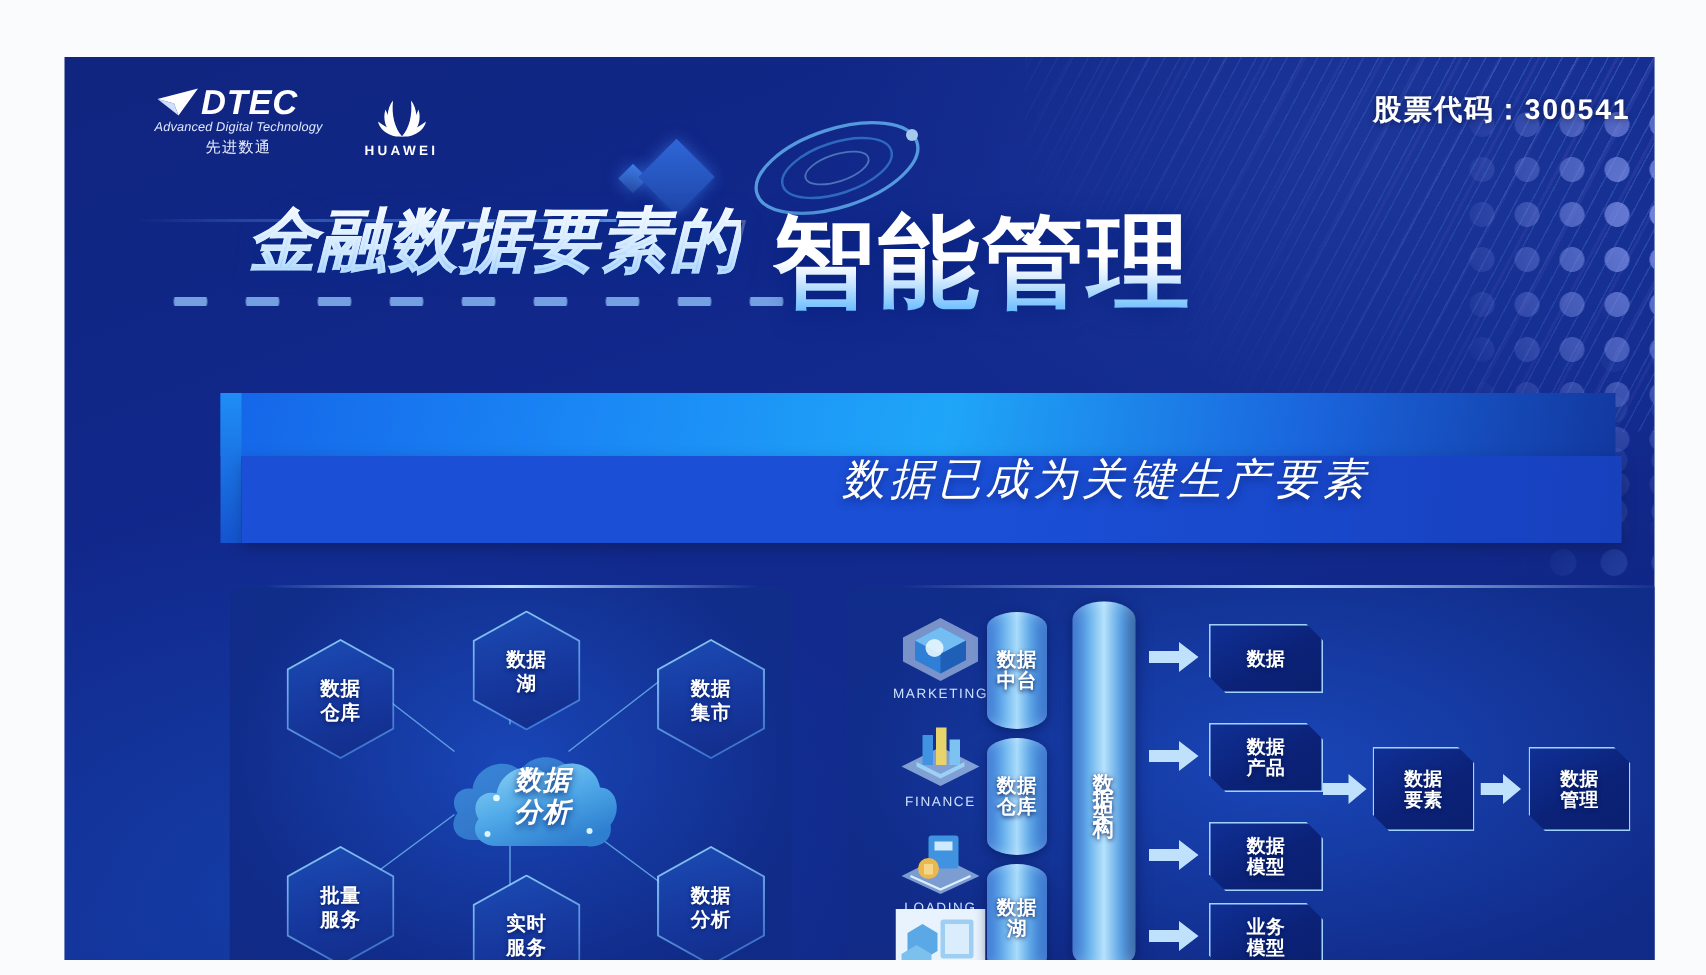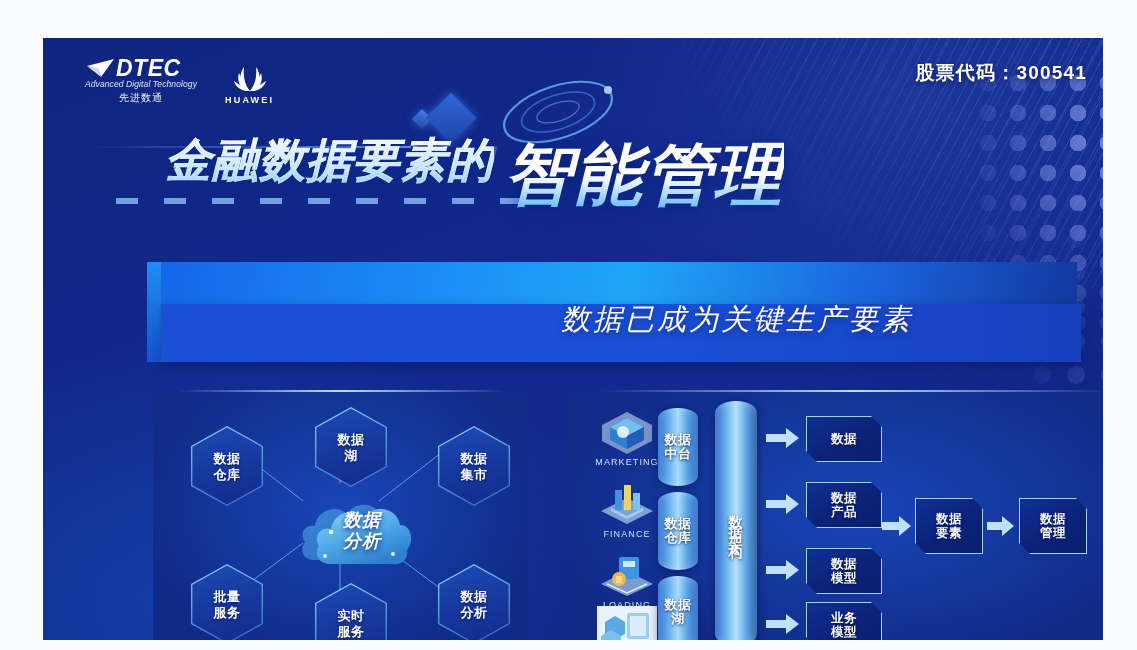--- a/index.html
+++ b/index.html
@@ -59,21 +59,21 @@
     background:linear-gradient(90deg,rgba(90,160,255,0),rgba(120,190,255,.9));
     pointer-events:none;
   }
   .dotrow{
     position:absolute;left:60px;top:160px;width:420px;height:6px;
     background-image:radial-gradient(circle, rgba(150,200,255,.75) 45%, rgba(0,0,0,0) 47%);
     background-size:48px 6px;pointer-events:none;
   }
 
   
-  .logos{position:absolute;left:42px;top:20px;display:flex;align-items:flex-end;gap:28px;}
+  .logos{position:absolute;left:60px;top:20px;display:flex;align-items:flex-end;gap:28px;}
   .dtec{position:relative;text-align:center;}
   .dtec-row{display:flex;align-items:center;gap:1px;}
   .dtec-mark{width:30px;height:20px;}
   .dtec-word{
     color:#fff;font-weight:700;font-style:italic;font-size:23px;
     letter-spacing:.5px;line-height:20px;
   }
   .dtec-sub{
     color:#dfe8ff;font-size:8.5px;font-style:italic;letter-spacing:.1px;
     margin-top:1px;white-space:nowrap;
@@ -101,25 +101,25 @@
   .t-blue{
     font-size:46px;font-weight:900;font-style:italic;
     letter-spacing:1px;
     background:linear-gradient(180deg,#ffffff 0%,#bfe0ff 42%,#2d96ff 100%);
     -webkit-background-clip:text;background-clip:text;color:transparent;
     -webkit-text-stroke:.5px rgba(255,255,255,.25);
     filter:drop-shadow(0 2px 6px rgba(0,40,140,.7));
     padding-bottom:2px;
   }
   .t-big{
-    font-size:68px;font-weight:900;font-style:italic;letter-spacing:2px;
+    font-size:68px;font-weight:900;letter-spacing:2px;
     background:linear-gradient(180deg,#ffffff 0%,#ffffff 48%,#e6f2ff 58%,#28a0ff 100%);
     -webkit-background-clip:text;background-clip:text;color:transparent;
     filter:drop-shadow(0 3px 8px rgba(0,30,120,.75));
-    margin-left:8px;
+    margin-left:19px;
   }
   .diamond{
     position:absolute;left:390px;top:62px;width:36px;height:36px;
     transform:rotate(45deg);
     background:linear-gradient(135deg,#2e66d8,#1f46a8);
     box-shadow:0 0 10px rgba(70,140,255,.5);
   }
   .diamond.sm{
     left:372px;top:74px;width:14px;height:14px;
     background:linear-gradient(135deg,#3f7ce8,#24499f);

